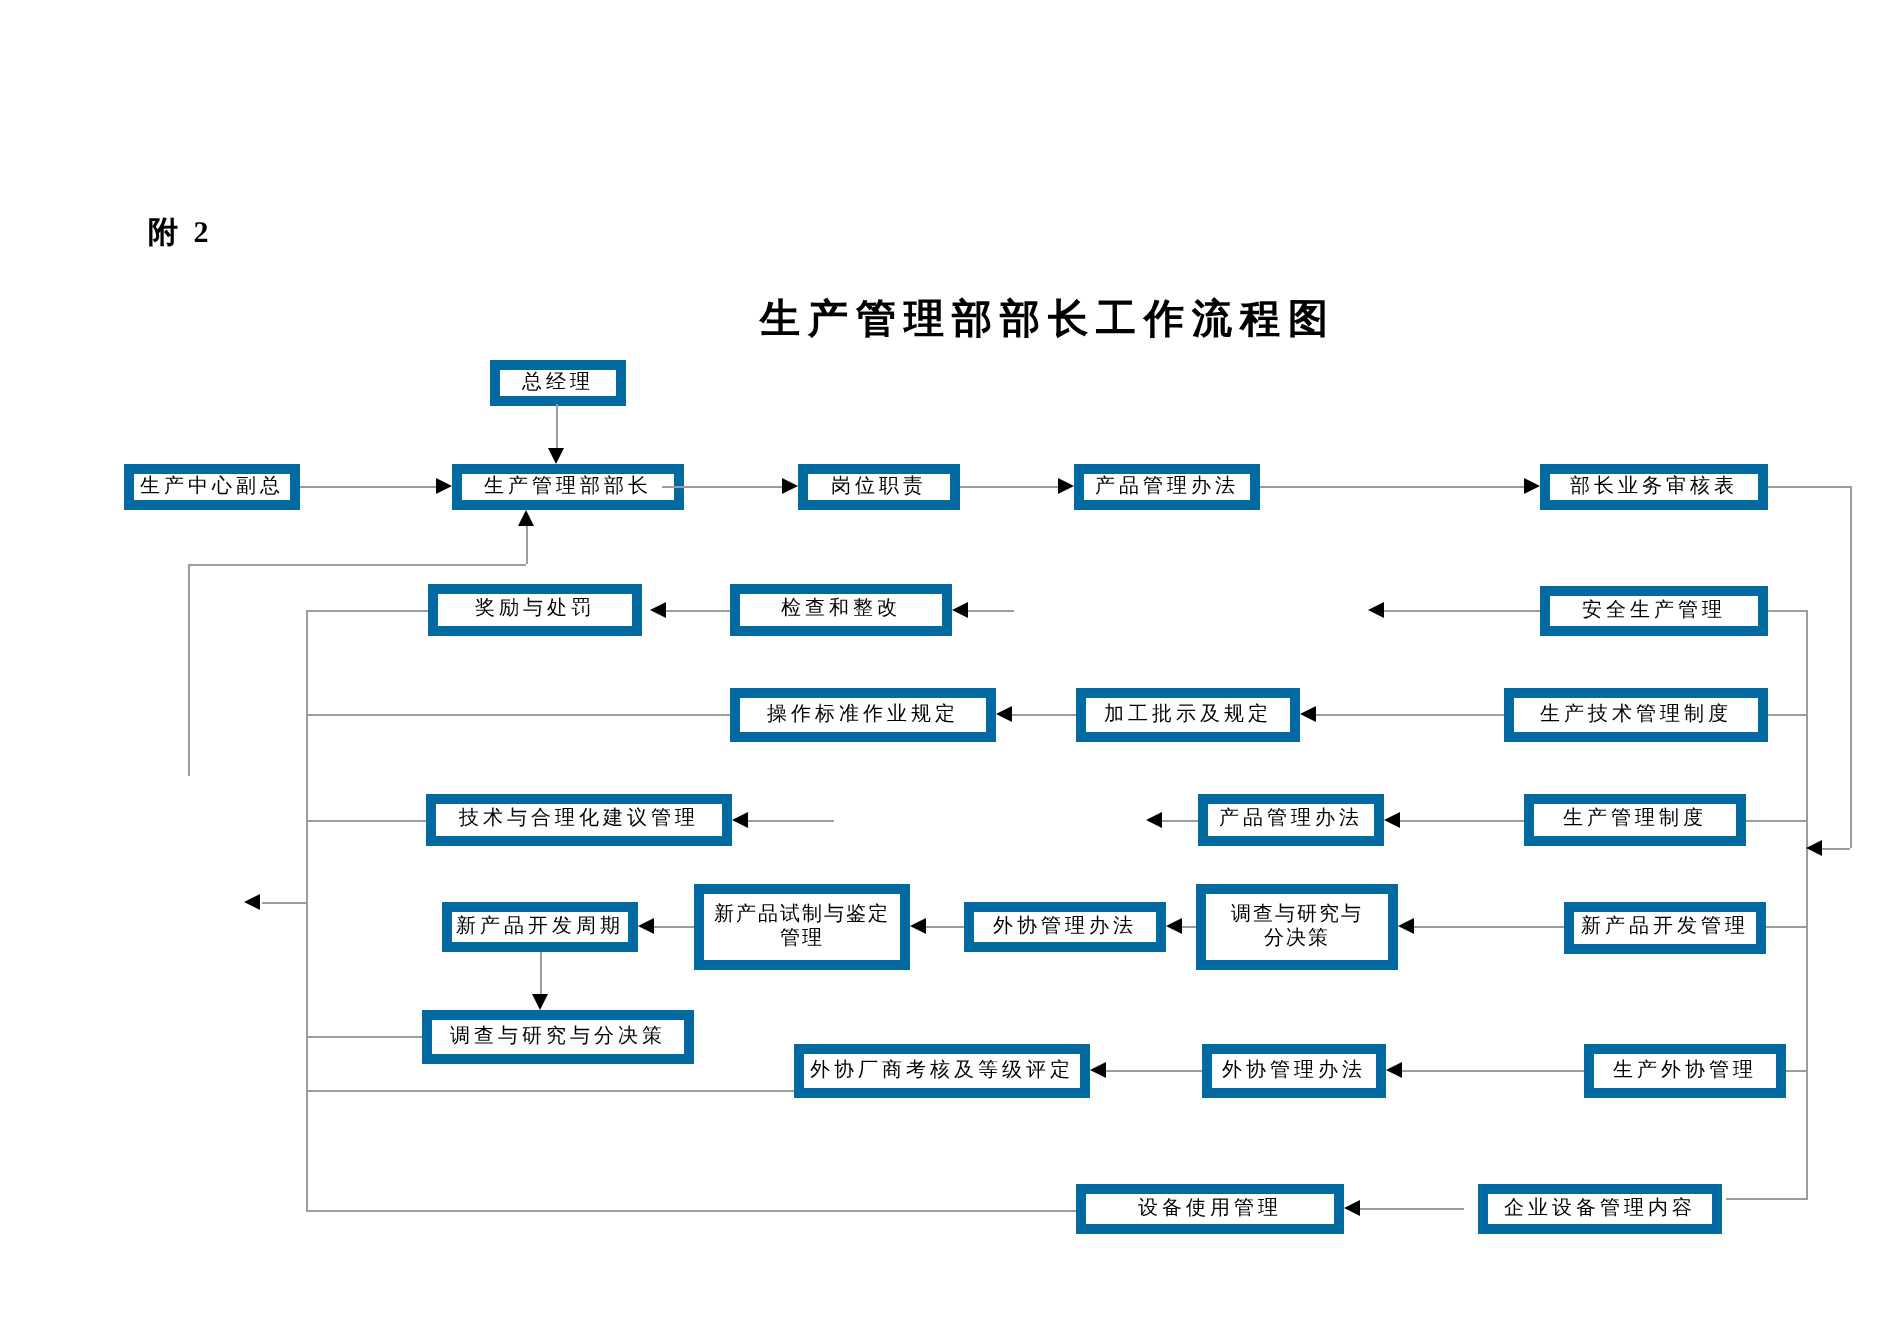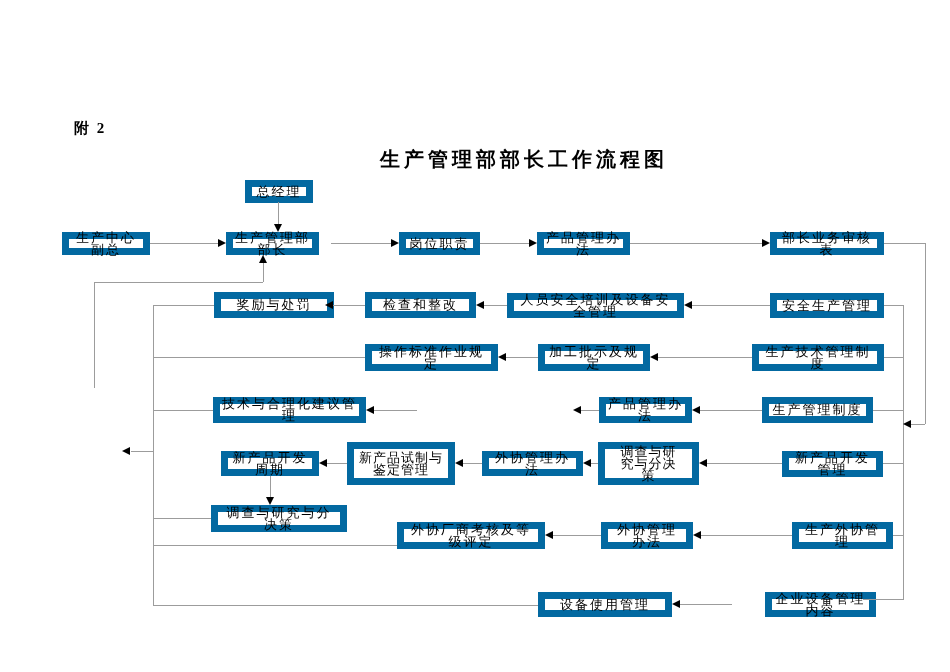--- a/index.html
+++ b/index.html
@@ -1,51 +1,50 @@
 <!DOCTYPE html>
 <html><head>
 <meta charset="utf-8">
 <style>
   html,body{margin:0;padding:0;background:#fff;}
   #canvas{position:relative;width:950px;height:672px;background:#fff;overflow:hidden;
           font-family:"Liberation Serif","DejaVu Serif",serif;color:#000;}
-  #attach{position:absolute;left:74px;top:107px;font-size:15px;font-weight:bold;letter-spacing:2px;margin-top:12px;}
+  #attach{position:absolute;left:74px;top:107px;font-size:15px;font-weight:bold;letter-spacing:2px;}
   #title{position:absolute;left:89px;top:146px;width:870px;text-align:center;
          font-size:20px;font-weight:bold;letter-spacing:4px;}
-  .box{position:absolute;box-sizing:border-box;border:7px solid #0369a1;background:#fff;
+  .box{position:absolute;box-sizing:border-box;border:5px solid #0369a1;background:#fff;
        display:flex;align-items:center;justify-content:center;text-align:center;
-       font-size:13px;letter-spacing:2px;line-height:12px;padding:1px 2px;}
+       font-size:10px;letter-spacing:2px;line-height:12px;padding:1px 2px;}
   .vbox{display:block;letter-spacing:12px;line-height:19px;padding:3px 0 0 0;text-align:center;}
   .ln{position:absolute;background:#9c9c9c;}
   .hl{height:1px;}
   .vl{width:1px;}
   .ah{position:absolute;width:0;height:0;border:4px solid transparent;}
   .ar{border-left:8px solid #000;border-right:none;}
   .al{border-right:8px solid #000;border-left:none;}
   .au{border-bottom:8px solid #000;border-top:none;}
   .ad{border-top:8px solid #000;border-bottom:none;}
 </style>
 </head>
 <body>
 
 <div id="canvas">
 
   <div id="attach">附 2</div>
   <div id="title">生产管理部部长工作流程图</div>
 
   <div class="box" style="left:245px;top:180px;width:68px;height:23px">总经理</div>
   <div class="box" style="left:62px;top:232px;width:88px;height:23px">生产中心副总</div>
-  <div class="box" style="left:226px;top:232px;width:93px;height:23px">生产管理部部长</div>
+  <div class="box" style="left:226px;top:232px;width:116px;height:23px">生产管理部部长</div>
   <div class="box" style="left:399px;top:232px;width:81px;height:23px">岗位职责</div>
   <div class="box" style="left:537px;top:232px;width:93px;height:23px">产品管理办法</div>
   <div class="box" style="left:770px;top:232px;width:114px;height:23px">部长业务审核表</div>
 
-  <div class="box" style="left:214px;top:292px;width:120px;height:26px">奖励与处罚</div>
+  <div class="box" style="left:214px;top:292px;width:107px;height:26px">奖励与处罚</div>
   <div class="box" style="left:365px;top:292px;width:111px;height:26px">检查和整改</div>
-  <div class="box" style="left:507px;top:293px;width:177px;height:25px">人员安全培训及设备安全管理</div>
   <div class="box" style="left:770px;top:293px;width:114px;height:25px">安全生产管理</div>
 
   <div class="box" style="left:365px;top:344px;width:133px;height:27px">操作标准作业规定</div>
   <div class="box" style="left:538px;top:344px;width:112px;height:27px">加工批示及规定</div>
   <div class="box" style="left:752px;top:344px;width:132px;height:27px">生产技术管理制度</div>
 
   <div class="box" style="left:213px;top:397px;width:153px;height:26px">技术与合理化建议管理</div>
   <div class="box" style="left:599px;top:397px;width:93px;height:26px">产品管理办法</div>
   <div class="box" style="left:762px;top:397px;width:111px;height:26px">生产管理制度</div>
 
@@ -54,21 +53,21 @@
   <div class="box" style="left:482px;top:451px;width:101px;height:25px">外协管理办法</div>
   <div class="box" style="left:598px;top:442px;width:101px;height:43px;padding:1px 10px;letter-spacing:1px">调查与研究与分决策</div>
   <div class="box" style="left:782px;top:451px;width:101px;height:26px">新产品开发管理</div>
 
   <div class="box" style="left:211px;top:505px;width:136px;height:27px">调查与研究与分决策</div>
   <div class="box" style="left:397px;top:522px;width:148px;height:27px">外协厂商考核及等级评定</div>
   <div class="box" style="left:601px;top:522px;width:92px;height:27px">外协管理办法</div>
   <div class="box" style="left:792px;top:522px;width:101px;height:27px">生产外协管理</div>
 
   <div class="box" style="left:538px;top:592px;width:134px;height:25px">设备使用管理</div>
-  <div class="box" style="left:765px;top:592px;width:111px;height:25px">企业设备管理内容</div>
+  <div class="box" style="left:739px;top:592px;width:122px;height:25px">企业设备管理内容</div>
 
 
   <i class="ln vl" style="left:278px;top:202px;height:24px"></i>
   <i class="ln hl" style="left:150px;top:243px;width:68px"></i>
   <i class="ln hl" style="left:331px;top:243px;width:60px"></i>
   <i class="ln hl" style="left:480px;top:243px;width:49px"></i>
   <i class="ln hl" style="left:630px;top:243px;width:132px"></i>
   <i class="ln hl" style="left:884px;top:243px;width:42px"></i>
   <i class="ln vl" style="left:925px;top:243px;height:181px"></i>
   <i class="ln hl" style="left:911px;top:424px;width:14px"></i>

